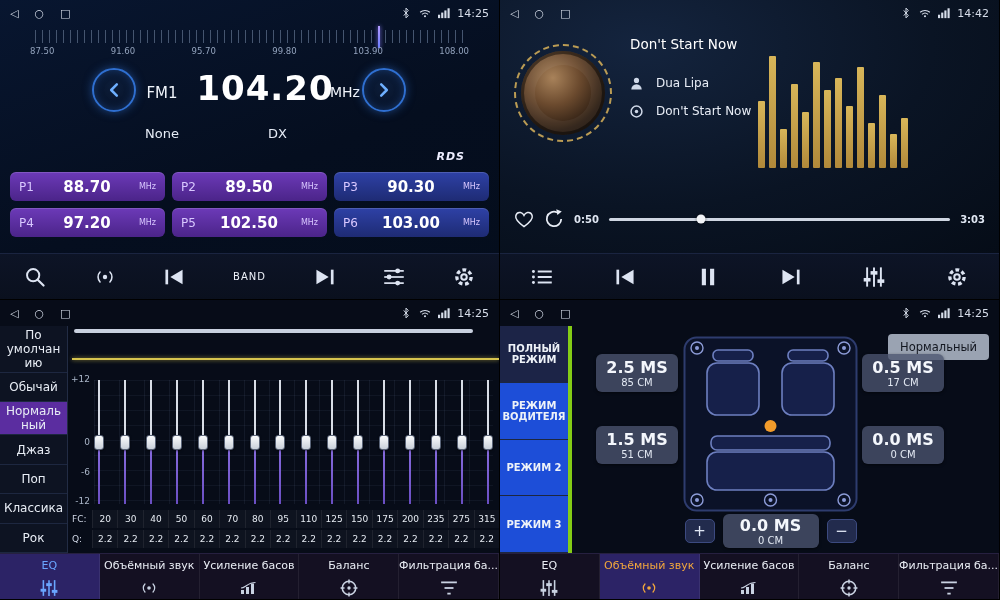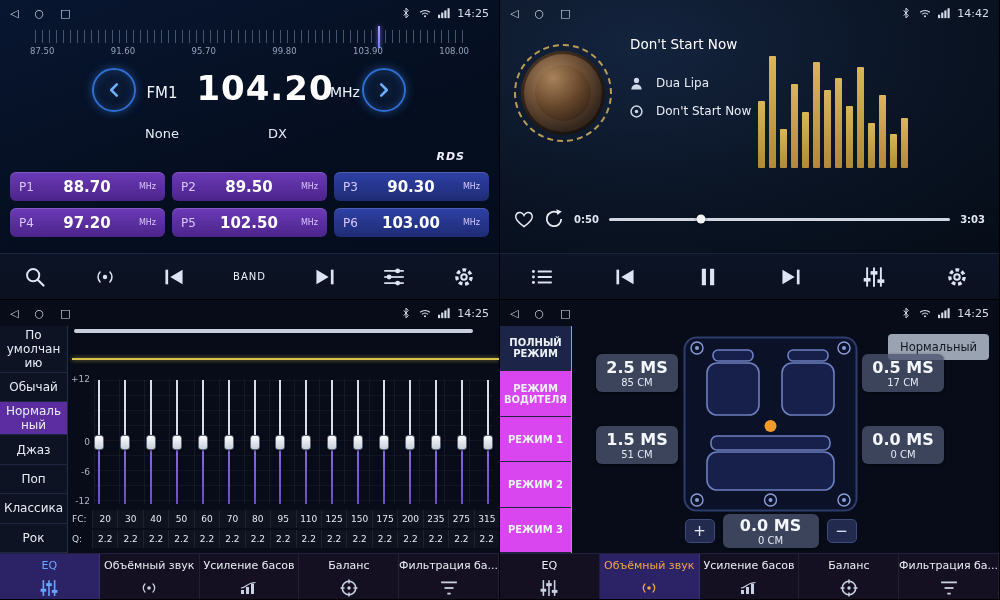--- a/index.html
+++ b/index.html
@@ -119,22 +119,22 @@
                white-space:nowrap; overflow:hidden; border-right:1px solid rgba(255,255,255,.07); cursor:pointer; }
   .tab-icon { display:flex; align-items:center; justify-content:center; color:#c9d2e2;
               border-right:1px solid rgba(255,255,255,.07); cursor:pointer; }
   .tab-icon svg { width:18px; height:18px; }
   .act-blue { color:#6aa6ff !important; background:#2c2366; }
   .act-orange { color:#f2a73c !important; background:#2c2366; }
 
   
   #q-surround { background:#070c18; }
   .sur-body { position:absolute; top:26px; bottom:46px; left:0; right:0; }
-  .sur-sidebar { position:absolute; left:0; top:0; bottom:0; width:72px; background:#d946ef;
-                 border-right:1px solid #84cc16; display:flex; flex-direction:column; }
+  .sur-sidebar { position:absolute; left:0; top:0; bottom:0; width:72px; background:#1d4ed8;
+                 border-right:4px solid #84cc16; display:flex; flex-direction:column; }
   .sur-mode { flex:1; display:flex; align-items:center; justify-content:center; text-align:center;
               font-size:10px; font-weight:bold; color:#eef2f8; border-bottom:1px solid #1d2740;
               padding:2px 4px; cursor:pointer; }
   .sur-mode.active { background:#1c2447; }
   .normal-btn { position:absolute; right:10px; top:8px; height:26px; padding:0 12px; background:#9aa3b2;
                 color:#12161f; border:none; border-radius:4px; font-size:11.5px; cursor:pointer;
                 font-family:"DejaVu Sans", sans-serif; }
   .car-svg { position:absolute; left:183px; top:10px; width:175px; height:176px; cursor:pointer; }
   .delay-box { position:absolute; width:82px; border-radius:6px; background:rgba(76,84,112,.78);
                text-align:center; padding:4px 2px; cursor:pointer; box-shadow:0 1px 3px rgba(0,0,0,.5); }
@@ -642,21 +642,20 @@
             <use href="#i-sig"></use>
           </svg>
         <span class="status-time">14:25</span>
       </div>
     </div>
 
     <div class="sur-body">
       <div class="sur-sidebar">
         <div class="sur-mode active">ПОЛНЫЙ РЕЖИМ</div>
         <div class="sur-mode">РЕЖИМ ВОДИТЕЛЯ</div>
-        <div class="sur-mode">РЕЖИМ 1</div>
         <div class="sur-mode">РЕЖИМ 2</div>
         <div class="sur-mode">РЕЖИМ 3</div>
       </div>
 
       <button class="normal-btn">Нормальный</button>
 
       <svg class="car-svg" viewBox="0 0 175 176">
         <rect x="1.5" y="1.5" width="172" height="173" rx="12" fill="#0b1228" stroke="#2e3c6e" stroke-width="2"></rect>
         <g fill="#16204a" stroke="#6d7fc0" stroke-width="1.6">
           <rect x="30" y="14" width="40" height="11" rx="5"></rect>

